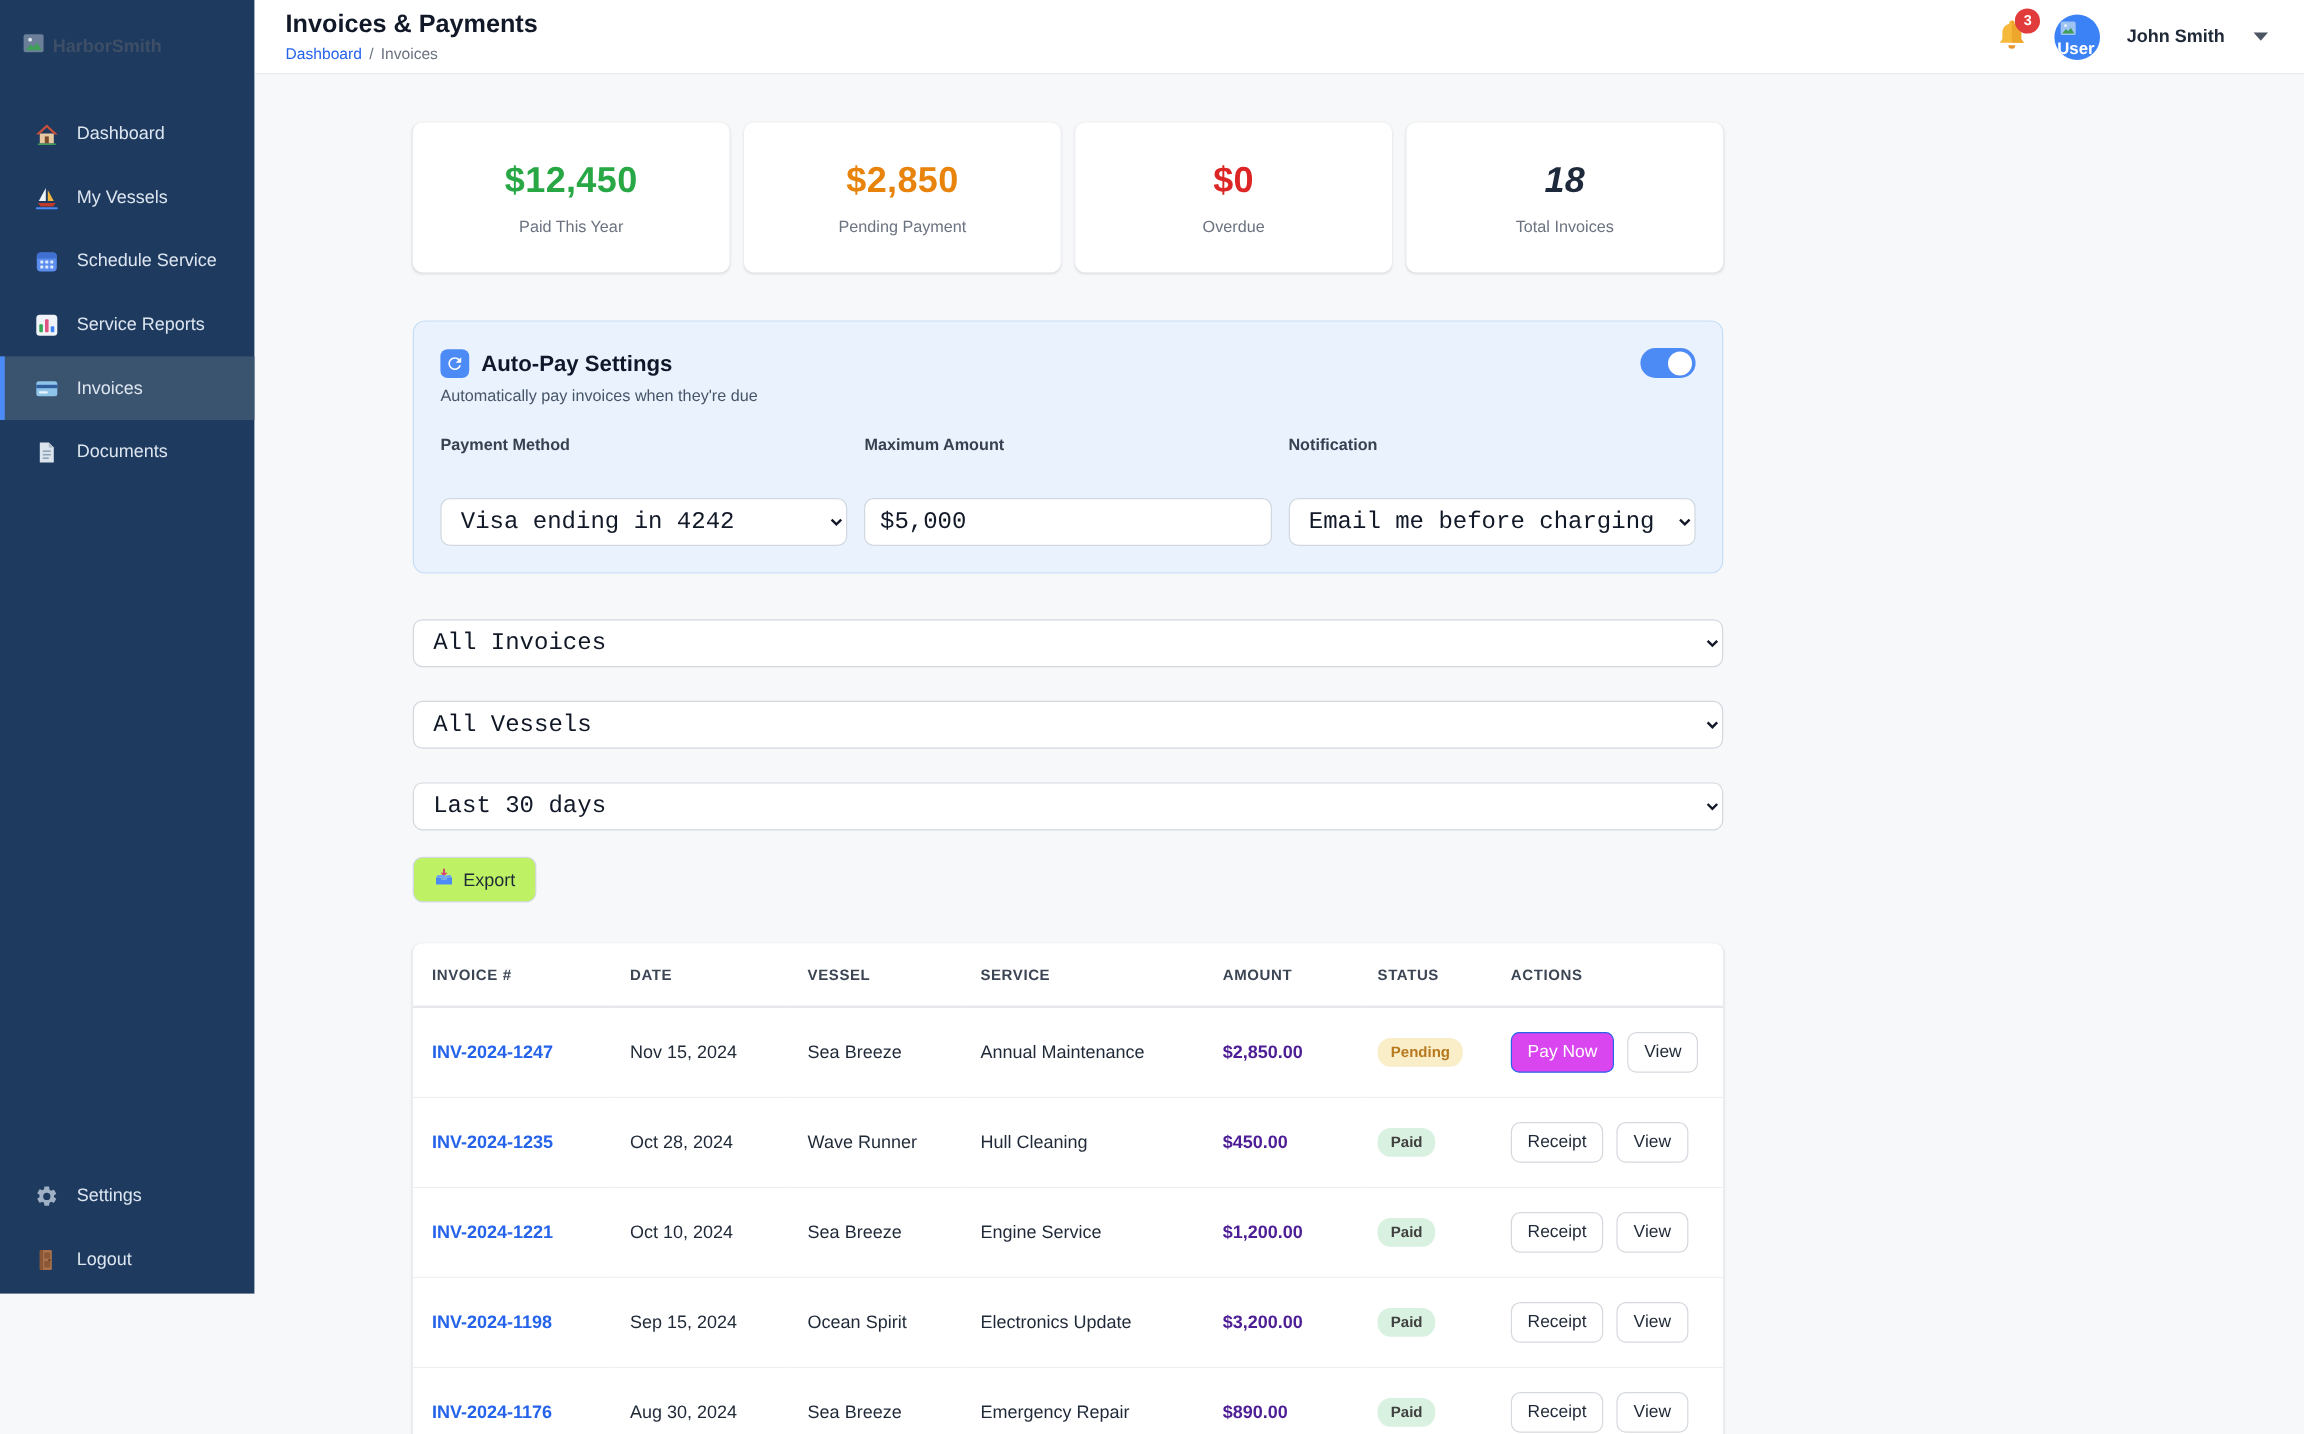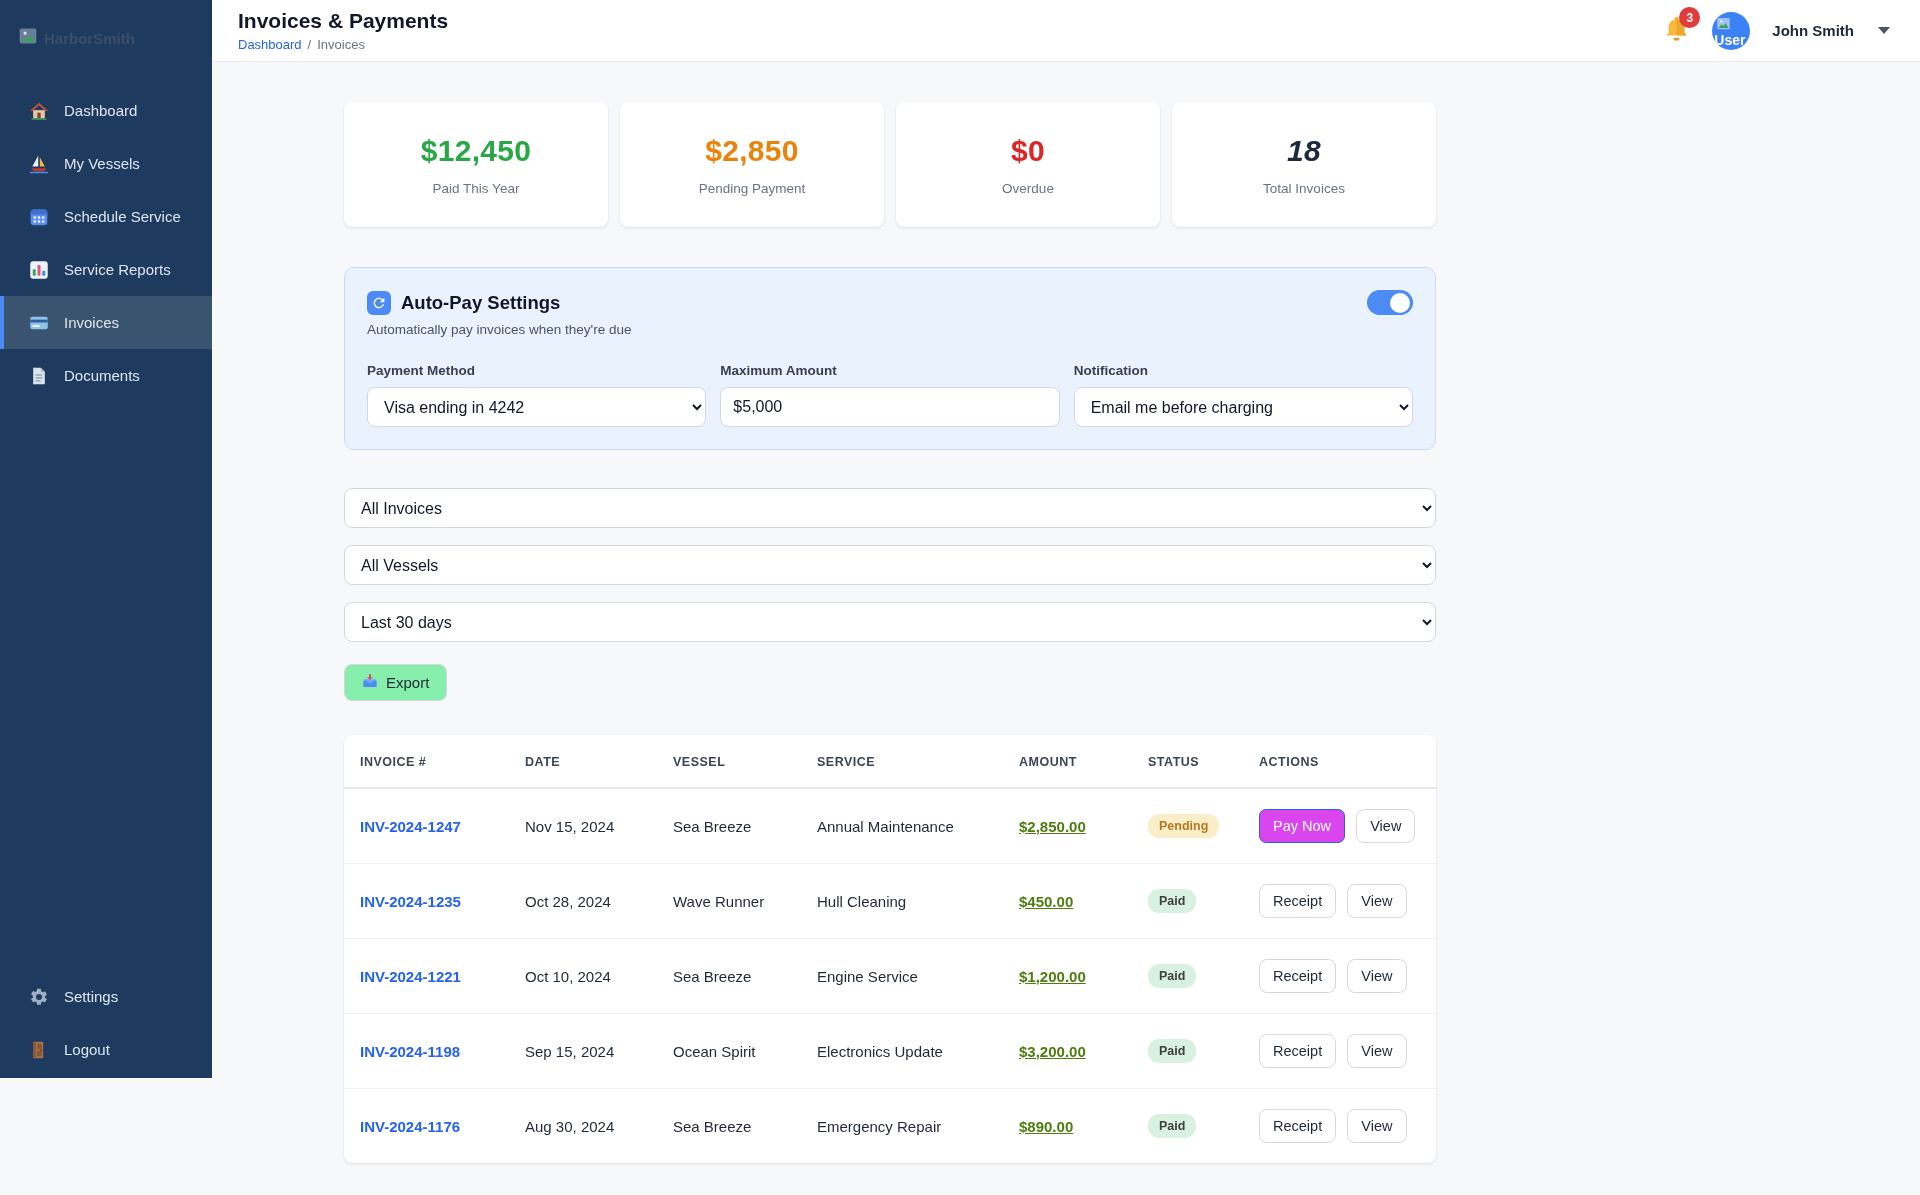--- a/index.html
+++ b/index.html
@@ -108,51 +108,51 @@
   .toggle .knob {
     position:absolute; top:2.5px; right:3px; width:20px; height:20px;
     border-radius:50%; background:#fff;
   }
   .ap-fields { display:flex; gap:14px; margin-top:26px; }
   .ap-field { flex:1; }
   .field-label { font-size:13.5px; font-weight:bold; color:#374151; margin-bottom:9px; }
   select, .text-input {
     width:100%; height:40px; background:#fff;
     border:1px solid #d2d8df; border-radius:8px;
-    font-family:Liberation Sans, sans-serif;
-    font-size:16px; color:#111827; padding:0 12px; outline:none;
+    font-family:Liberation Mono, monospace;
+    font-size:20px; color:#111827; padding:0 12px; outline:none;margin-top:28px;
   }
   select { cursor:pointer; }
 
   
   .filters { margin-top:38px; }
   .filters select { margin-bottom:17px; display:block; }
   .export-btn {
     margin-top:5px; display:inline-flex; align-items:center; gap:8px;
-    background:#86efac; border:1px solid #d2d8df; border-radius:8px;
+    background:#bef264; border:1px solid #d2d8df; border-radius:8px;
     padding:8px 17px; font-size:15px; color:#1f2937; cursor:pointer;
     font-family:"Liberation Sans", sans-serif;
   }
 
   
   .table-card {
     margin-top:34px; background:#fff; border-radius:8px; overflow:hidden;
     box-shadow:0 1px 2px rgba(16,24,40,.05), 0 1px 3px rgba(16,24,40,.08);
   }
   table { width:100%; border-collapse:collapse; }
   thead th {
     text-align:left; font-size:12.5px; font-weight:bold; color:#3b4553;
     text-transform:uppercase; letter-spacing:.5px;
     padding:20px 14px 18px 14px; border-bottom:2px solid #e5e7eb;
   }
   tbody td { padding:20px 14px; border-top:1px solid #eef0f2; font-size:15px; color:#1f2937; vertical-align:middle; }
   tbody tr:first-child td { border-top:none; }
   th:first-child, td:first-child { padding-left:16px; }
   .inv-link { color:#2563eb; font-weight:bold; text-decoration:none; cursor:pointer; }
-  .amount { font-weight:bold; color:#4d7c0f;text-decoration:underline; }
+  .amount { font-weight:bold; color:#4c1d95; }
   .pill {
     display:inline-block; padding:5px 11px; border-radius:11px;
     font-size:12.5px; font-weight:bold;
   }
   .pill.pending { background:#faeec8; color:#b7791f; }
   .pill.paid { background:#d8f1e0; color:#404040; }
   .actions-cell { white-space:nowrap; }
   .btn {
     display:inline-block; font-family:"Liberation Sans", sans-serif;
     font-size:14.5px; border-radius:8px; cursor:pointer; padding:8px 13px;

